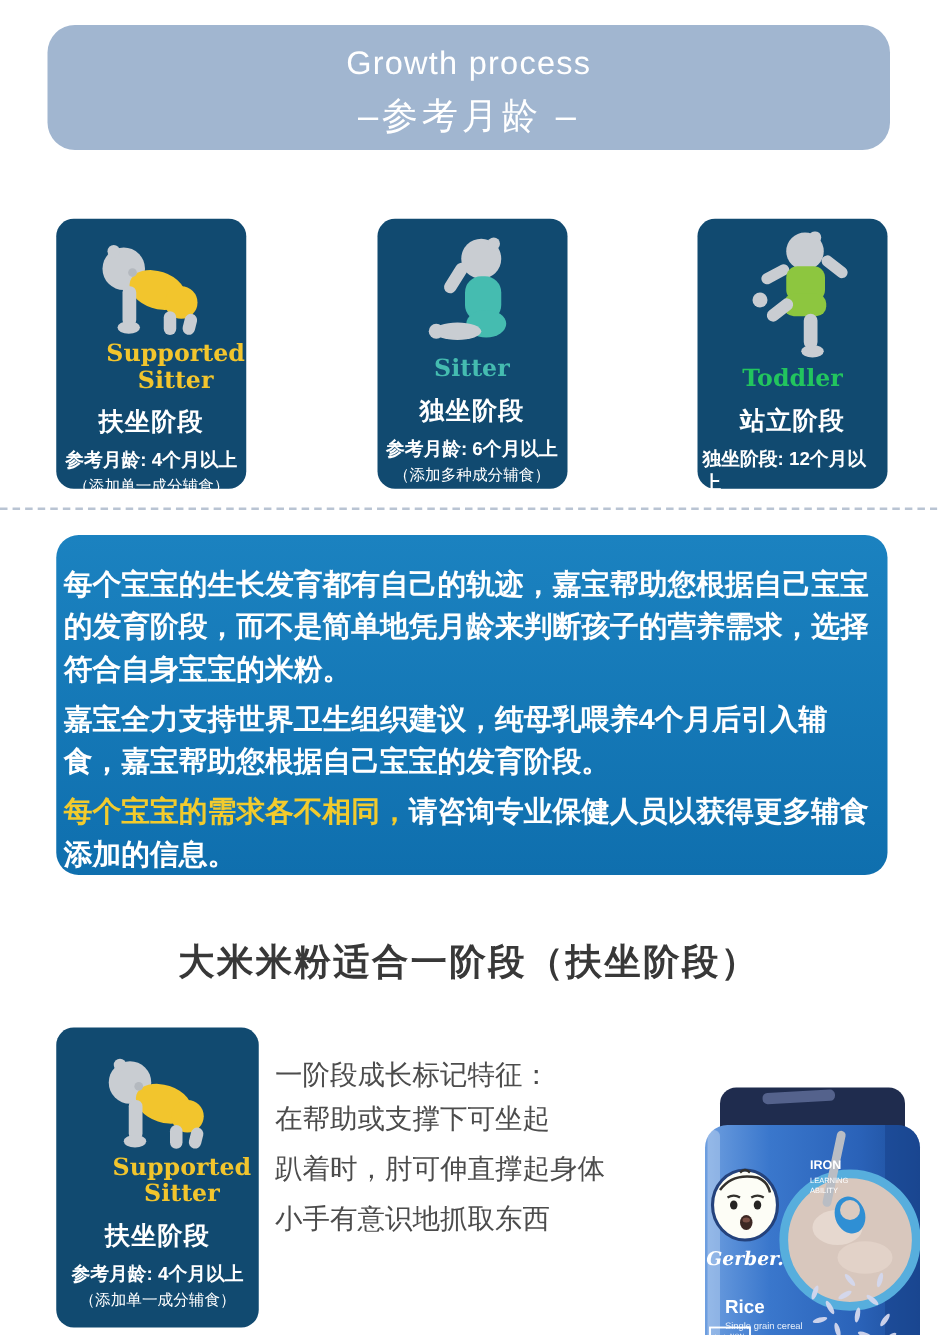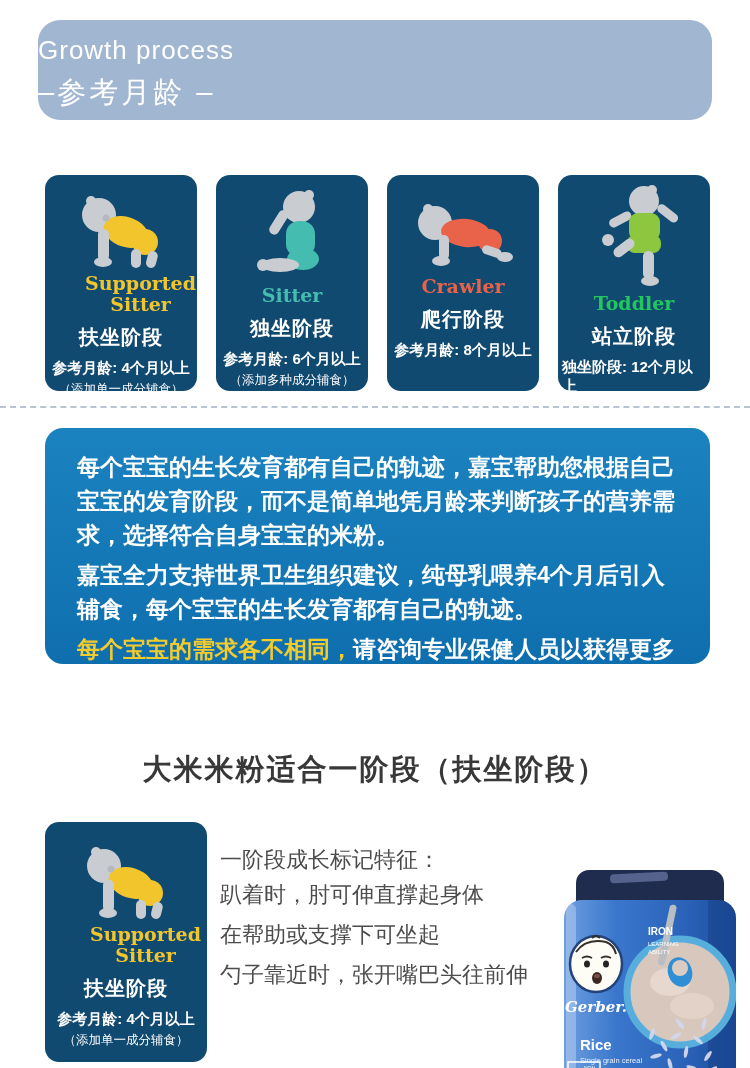--- a/index.html
+++ b/index.html
@@ -1,44 +1,44 @@
 <!DOCTYPE html>
 <html><head>
 <meta charset="utf-8">
 <style>
   html,body{margin:0;padding:0;background:#ffffff;}
   .page{position:relative;width:750px;height:1068px;background:#ffffff;overflow:hidden;
         font-family:"Liberation Sans",sans-serif;}
 
   
   .header{position:absolute;left:38px;top:20px;width:674px;height:100px;background:#a1b6d0;
-          border-radius:22px;text-align:left;color:#ffffff;}
+          border-radius:22px;text-align:center;color:#ffffff;}
   .header-en{padding-top:15px;font-size:26px;font-weight:400;letter-spacing:1px;}
   .header-zh{margin-top:7px;font-size:29px;font-weight:400;letter-spacing:3px;}
 
   
   .stage-row{position:absolute;left:45px;top:175px;width:665px;display:flex;justify-content:space-between;}
   .stage-card{width:152px;height:216px;background:#114a70;border-radius:14px;color:#ffffff;
               display:flex;flex-direction:column;align-items:center;box-sizing:border-box;
               padding:10px 4px 12px;}
   .icon-wrap{flex:1;display:flex;align-items:center;justify-content:center;}
   .en-name{font-family:"DejaVu Serif",serif;font-weight:700;font-size:19px;line-height:21px;
            text-align:center;max-width:118px;}
   .c0{color:#f2c52d;margin-left:39px;} .c1{color:#45bcb0;} .c2{color:#e9624a;} .c3{color:#22c55e;}
   .zh-name{font-size:20px;font-weight:700;margin-top:9px;letter-spacing:1px;}
   .age-line{font-size:15px;font-weight:700;margin-top:8px;}
   .note-line{font-size:12.5px;margin-top:3px;min-height:16px;}
 
   
   .divider{position:absolute;left:0;top:406px;width:750px;border-top:2px dashed #b9c4d3;}
 
   
-  .info-box{position:absolute;left:45px;top:428px;width:665px;height:236px;box-sizing:border-box;
+  .info-box{position:absolute;left:45px;top:428px;width:665px;height:272px;box-sizing:border-box;
             background:linear-gradient(180deg,#1b82c0,#0f6fae);border-radius:18px;
-            padding:22px 32px 0;}
+            padding:22px 6px 0;}
   .info-box p{margin:0 0 6px;color:#ffffff;font-weight:700;font-size:23px;line-height:34px;}
   .hl{color:#f2cb2d;text-align:right;}
 
   
   .section-title{position:absolute;left:0;top:750px;width:750px;text-align:center;
                  font-size:29px;font-weight:700;color:#383838;letter-spacing:2px;}
 
   
   .bottom-card{position:absolute;left:45px;top:822px;width:162px;height:240px;background:#114a70;
                border-radius:14px;color:#ffffff;display:flex;flex-direction:column;align-items:center;
@@ -92,38 +92,20 @@
           <ellipse cx="33" cy="80" rx="19" ry="7" fill="#c9cdd2"></ellipse>
           <circle cx="16" cy="80" r="6" fill="#c9cdd2"></circle>
         </svg>
       </div>
       <div class="en-name c1">Sitter</div>
       <div class="zh-name">独坐阶段</div>
       <div class="age-line">参考月龄: 6个月以上</div>
       <div class="note-line">（添加多种成分辅食）</div>
     </div>
 
-    <div class="stage-card">
-      <div class="icon-wrap">
-        <svg width="110" height="84" viewBox="0 0 110 84">
-          <circle cx="27" cy="34" r="17" fill="#c9cdd2"></circle>
-          <circle cx="20" cy="20" r="5" fill="#c9cdd2"></circle>
-          <ellipse cx="58" cy="44" rx="25" ry="14" fill="#e9624a" transform="rotate(6 58 44)"></ellipse>
-          <circle cx="82" cy="52" r="12" fill="#e9624a"></circle>
-          <rect x="31" y="46" width="10" height="25" rx="5" fill="#c9cdd2"></rect>
-          <ellipse cx="33" cy="72" rx="9" ry="5" fill="#c9cdd2"></ellipse>
-          <rect x="74" y="58" width="20" height="9" rx="4.5" fill="#c9cdd2" transform="rotate(18 84 62)"></rect>
-          <ellipse cx="97" cy="68" rx="8" ry="5" fill="#c9cdd2"></ellipse>
-        </svg>
-      </div>
-      <div class="en-name c2">Crawler</div>
-      <div class="zh-name">爬行阶段</div>
-      <div class="age-line">参考月龄: 8个月以上</div>
-      <div class="note-line"></div>
-    </div>
 
     <div class="stage-card">
       <div class="icon-wrap">
         <svg width="96" height="108" viewBox="0 0 96 108">
           <circle cx="58" cy="16" r="15" fill="#c9cdd2"></circle>
           <circle cx="66" cy="5" r="5" fill="#c9cdd2"></circle>
           <rect x="22" y="30" width="24" height="9" rx="4.5" fill="#c9cdd2" transform="rotate(-28 34 34)"></rect>
           <rect x="70" y="24" width="24" height="9" rx="4.5" fill="#c9cdd2" transform="rotate(38 82 28)"></rect>
           <rect x="43" y="28" width="31" height="28" rx="9" fill="#8dc63f"></rect>
           <rect x="41" y="50" width="34" height="18" rx="8" fill="#8dc63f"></rect>
@@ -138,21 +120,21 @@
       <div class="age-line">独坐阶段: 12个月以上</div>
       <div class="note-line"></div>
     </div>
 
   </div>
 
   <div class="divider"></div>
 
   <div class="info-box">
     <p>每个宝宝的生长发育都有自己的轨迹，嘉宝帮助您根据自己宝宝的发育阶段，而不是简单地凭月龄来判断孩子的营养需求，选择符合自身宝宝的米粉。</p>
-    <p>嘉宝全力支持世界卫生组织建议，纯母乳喂养4个月后引入辅食，每个宝宝的生长发育都有自己的轨迹。</p>
+    <p>嘉宝全力支持世界卫生组织建议，纯母乳喂养4个月后引入辅食，嘉宝帮助您根据自己宝宝的发育阶段。</p>
     <p><span class="hl">每个宝宝的需求各不相同，</span><span>请咨询专业保健人员以获得更多辅食添加的信息。</span></p>
   </div>
 
   <div class="section-title">大米米粉适合一阶段（扶坐阶段）</div>
 
   <div class="bottom-card">
     <div class="icon-wrap">
       <svg width="104" height="88" viewBox="0 0 104 88">
         <circle cx="30" cy="30" r="17" fill="#c9cdd2"></circle>
         <circle cx="22" cy="16" r="5" fill="#c9cdd2"></circle>
@@ -166,23 +148,23 @@
       </svg>
     </div>
     <div class="en-name c0">Supported Sitter</div>
     <div class="zh-name">扶坐阶段</div>
     <div class="age-line">参考月龄: 4个月以上</div>
     <div class="note-line">（添加单一成分辅食）</div>
   </div>
 
   <div class="features">
     <div class="features-heading">一阶段成长标记特征：</div>
+    <div class="feature-item">在帮助或支撑下可坐起</div>
     <div class="feature-item">趴着时，肘可伸直撑起身体</div>
-    <div class="feature-item">在帮助或支撑下可坐起</div>
-    <div class="feature-item">勺子靠近时，张开嘴巴头往前伸</div>
+    <div class="feature-item">小手有意识地抓取东西</div>
   </div>
 
   <div class="product">
     <svg width="196" height="248" viewBox="0 0 196 248">
       <defs>
         <linearGradient id="jarGrad" x1="0" y1="0" x2="1" y2="0">
           <stop offset="0" stop-color="#6e9fe0"></stop>
           <stop offset="0.3" stop-color="#3a77cc"></stop>
           <stop offset="0.72" stop-color="#2a62b8"></stop>
           <stop offset="1" stop-color="#1c4c97"></stop>

